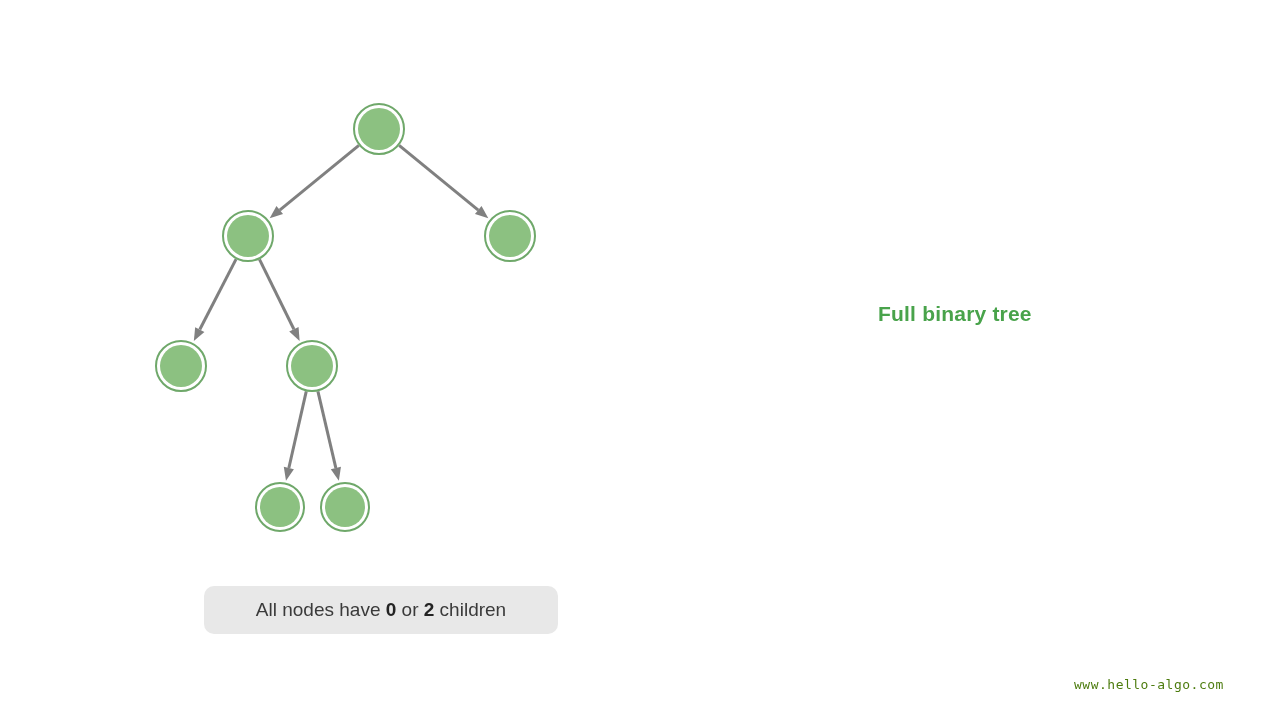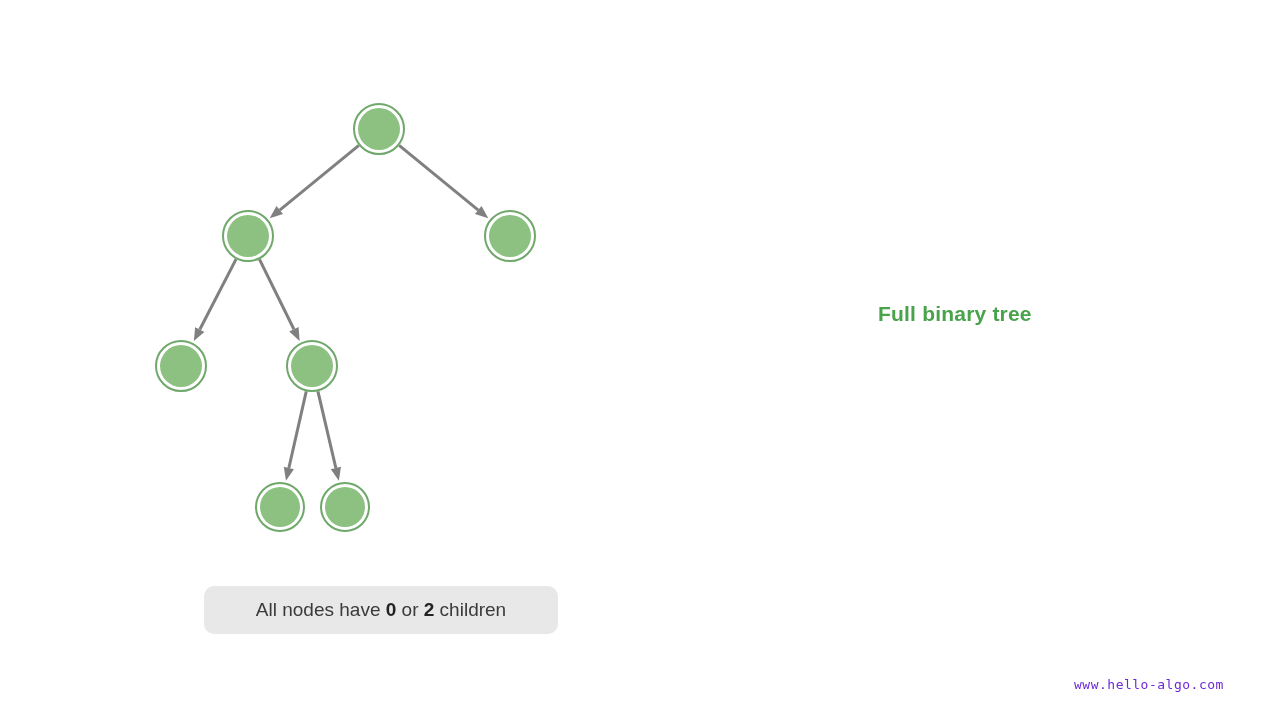--- a/index.html
+++ b/index.html
@@ -91,21 +91,21 @@
     color: #232323;
   }
 
   
   #footer-url {
     position: absolute;
     left: 1074px;
     top: 677px;
     font-family: "DejaVu Sans Mono", monospace;
     font-size: 13px;
-    color: #6d28d9;
+    color: #4d7c0f;
     letter-spacing: 0.5px;
     white-space: nowrap;
   }
 </style>
 </head>
 <body>
 
 <div id="stage">
 
   <svg id="tree-svg" viewBox="0 0 1280 720" xmlns="http://www.w3.org/2000/svg">

